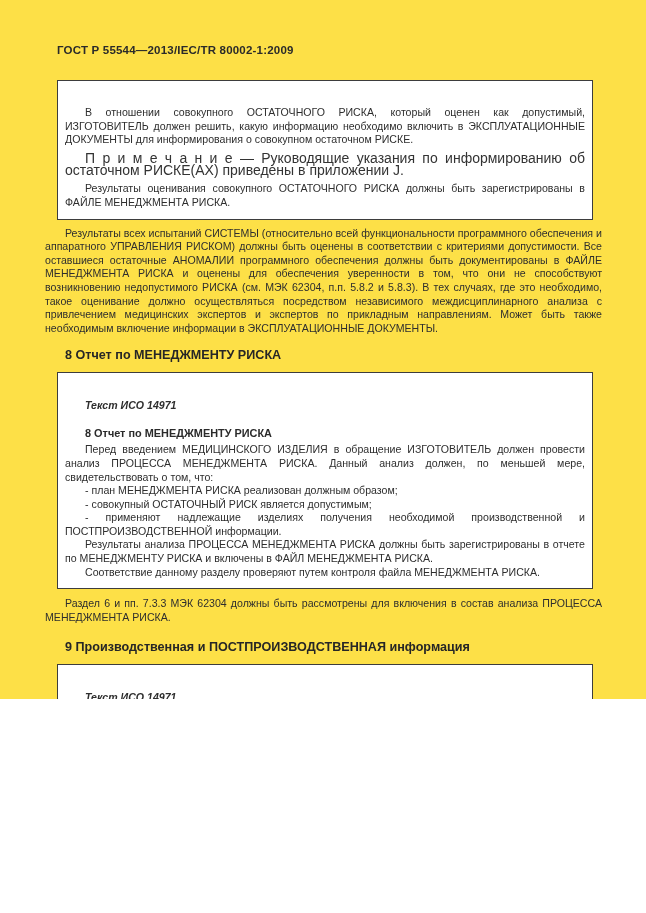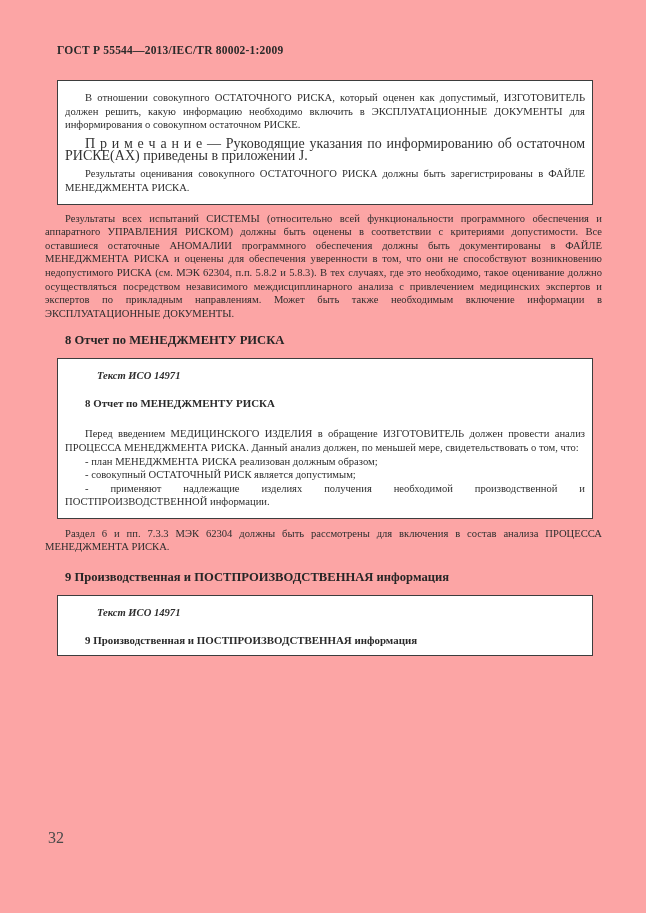--- a/index.html
+++ b/index.html
@@ -1,21 +1,21 @@
 <!DOCTYPE html>
 <html lang="ru"><head>
 <meta charset="utf-8">
 <style>
   html, body { margin: 0; padding: 0; background: #ffffff; }
   .page {
     position: relative;
     width: 646px;
-    height: 913px;
-    background: #fca5a5;
-    font-family: Liberation Serif, serif;
+    height: 699px;
+    background: #fde047;
+    font-family: Liberation Sans, sans-serif;
     color: #2e2e2e;
     overflow: hidden;
   }
   .doc-header {
     position: absolute;
     top: 44px;
     left: 57px;
     font-size: 11.5px;
     font-weight: bold;
     letter-spacing: 0.2px;
@@ -25,21 +25,21 @@
     position: absolute;
     top: 80px;
     left: 45px;
     width: 557px;
   }
   .qbox {
     border: 1.4px solid #3d3d3d;
     margin-left: 12px;
     width: 536px;
     box-sizing: border-box;
-    padding: 4px 7px 9px 7px;
+    padding: 19px 7px 9px 7px;
     background: #ffffff;
   }
   .para {
     margin: 0;
     font-size: 10.6px;
     line-height: 13.6px;
     text-align: justify;
     text-indent: 20px;
     color: #2e2e2e;
   }
@@ -63,37 +63,37 @@
     text-indent: 20px;
   }
   .section-heading {
     margin: 0;
     padding-left: 20px;
     font-size: 12.6px;
     font-weight: bold;
     color: #262626;
   }
   .box-source-label {
-    margin: 12px;
+    margin: 0;
     margin-top: 7px;
     padding-left: 20px;
     font-size: 10.6px;
     font-weight: bold;
     font-style: italic;
     color: #2e2e2e;
   }
   .box-heading {
     margin: 0;
     margin-top: 16px;
     padding-left: 20px;
     font-size: 10.9px;
     font-weight: bold;
     color: #2a2a2a;
   }
-  .box-heading + .para { margin-top: 18px; }
+  .box-heading + .para { margin-top: 4px; }
   .spacer-7  { height: 7px; }
   .spacer-8  { height: 8px; }
   .spacer-10 { height: 10px; }
   .spacer-13 { height: 13px; }
   .spacer-16 { height: 16px; }
   .page-number {
     position: absolute;
     left: 48px;
     top: 829px;
     font-size: 16px;
@@ -125,20 +125,22 @@
 
     <div class="spacer-10"></div>
 
     <div class="qbox">
       <p class="box-source-label">Текст ИСО 14971</p>
       <p class="box-heading">8 Отчет по МЕНЕДЖМЕНТУ РИСКА</p>
       <p class="para">Перед введением МЕДИЦИНСКОГО ИЗДЕЛИЯ в обращение ИЗГОТОВИТЕЛЬ должен провести анализ ПРОЦЕССА МЕНЕДЖМЕНТА РИСКА. Данный анализ должен, по меньшей мере, свидетельствовать о том, что:</p>
       <p class="list-line">- план МЕНЕДЖМЕНТА РИСКА реализован должным образом;</p>
       <p class="list-line">- совокупный ОСТАТОЧНЫЙ РИСК является допустимым;</p>
       <p class="list-line">- применяют надлежащие изделиях получения необходимой производственной и ПОСТПРОИЗВОДСТВЕННОЙ информации.</p>
+      <p class="para">Результаты  анализа  ПРОЦЕССА МЕНЕДЖМЕНТА РИСКА должны быть зарегистрированы в отчете по МЕНЕДЖМЕНТУ РИСКА и включены в ФАЙЛ МЕНЕДЖМЕНТА РИСКА.</p>
+      <p class="para">Соответствие данному разделу проверяют путем контроля файла МЕНЕДЖМЕНТА РИСКА.</p>
     </div>
 
     <div class="spacer-8"></div>
 
     <p class="para">Раздел 6 и пп. 7.3.3 МЭК 62304 должны  быть  рассмотрены для включения в состав анализа ПРОЦЕССА МЕНЕДЖМЕНТА РИСКА.</p>
 
     <div class="spacer-16"></div>
 
     <h2 class="section-heading">9 Производственная и ПОСТПРОИЗВОДСТВЕННАЯ информация</h2>
 

